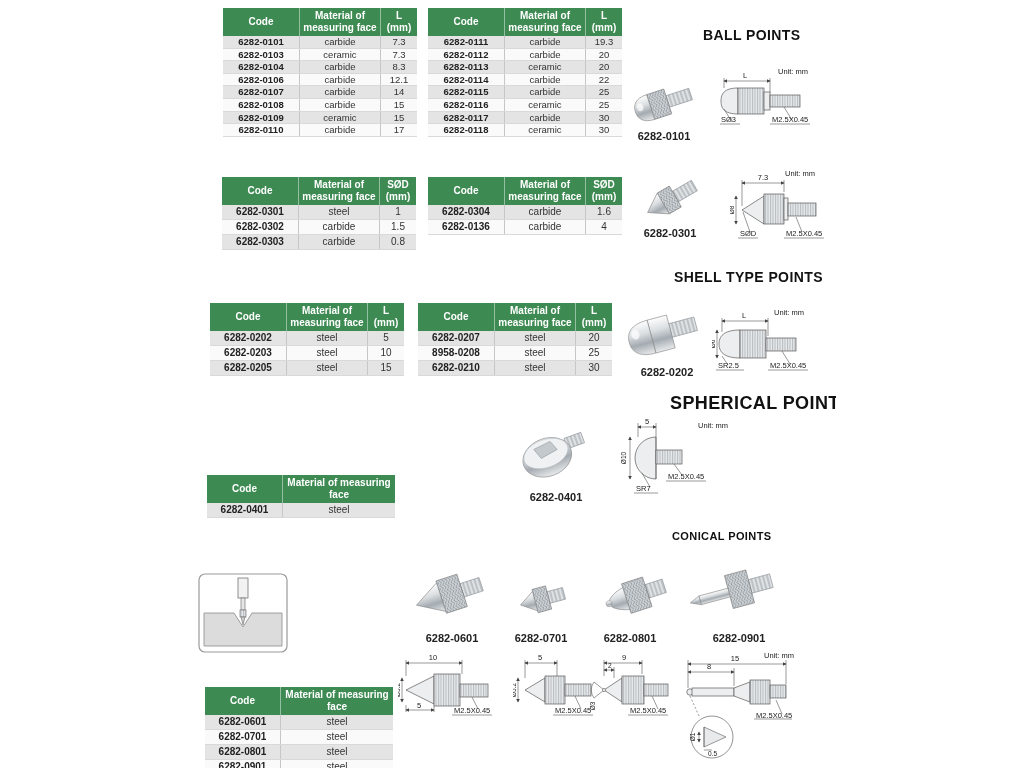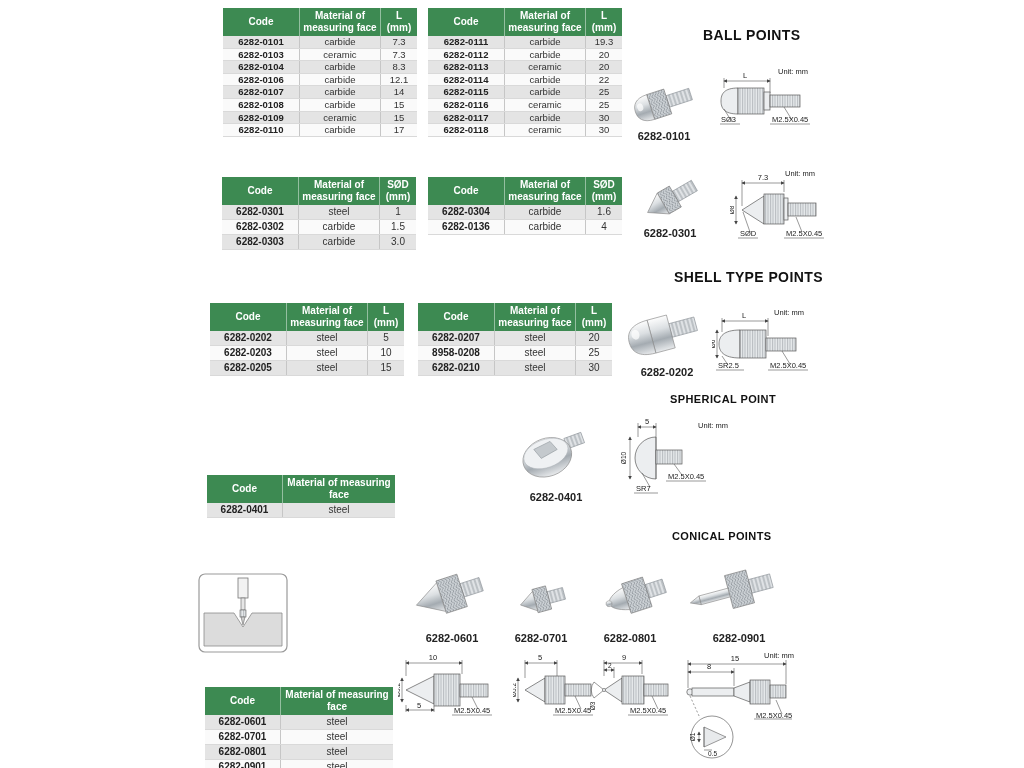--- a/index.html
+++ b/index.html
@@ -235,21 +235,21 @@
           <td>1</td>
         </tr>
         <tr>
           <td>6282-0302</td>
           <td>carbide</td>
           <td>1.5</td>
         </tr>
         <tr>
           <td>6282-0303</td>
           <td>carbide</td>
-          <td>3.0</td>
+          <td>0.8</td>
         </tr>
       </tbody>
     </table>
   <table class="dtable cols3" style="left:428px;top:177px">
       <thead>
         <tr>
           <th>Code</th>
           <th>Material of
 measuring face</th>
           <th>SØD
@@ -380,21 +380,21 @@
     <rect x="28" y="24" width="26" height="28" fill="url(#knd)" stroke="#5a5a5a" stroke-width="0.7"></rect>
     <rect x="54" y="32" width="30" height="13" fill="url(#knd)" stroke="#5a5a5a" stroke-width="0.7"></rect>
     <line class="ldr" x1="10" y1="50" x2="16" y2="59"></line>
     <text class="dt" x="6" y="62">SR2.5</text>
     <line class="ldr" x1="4" y1="64" x2="32" y2="64"></line>
     <line class="ldr" x1="70" y1="45" x2="78" y2="58"></line>
     <text class="dt" x="58" y="62">M2.5X0.45</text>
     <line class="ldr" x1="56" y1="64" x2="96" y2="64"></line>
   </svg>
 
-  <div class="sec-title" style="left:670px;top:393px;font-size:11px">SPHERICAL POINT</div>
+  <div class="sec-title" style="left:670px;top:393px;font-size:18px">SPHERICAL POINT</div>
 
   <svg class="abs" style="left:518px;top:420px" width="76" height="64">
     <g transform="rotate(-20 38 32)">
       <rect x="50" y="22" width="18" height="11" fill="url(#thr)" stroke="#8a9096" stroke-width="0.6"></rect>
       <ellipse cx="28" cy="34" rx="25" ry="19" fill="url(#met)" stroke="#888" stroke-width="0.6"></ellipse>
       <ellipse cx="28" cy="30" rx="23" ry="14" fill="#eff1f3" stroke="#aab0b5" stroke-width="0.5"></ellipse>
       <path d="M18,22 L36,20 L40,30 L22,33 Z" fill="#c4c9cd" stroke="#8a9096" stroke-width="0.5"></path>
     </g>
   </svg>
   <div class="prod-label" style="left:516px;top:491px;width:80px">6282-0401</div>

